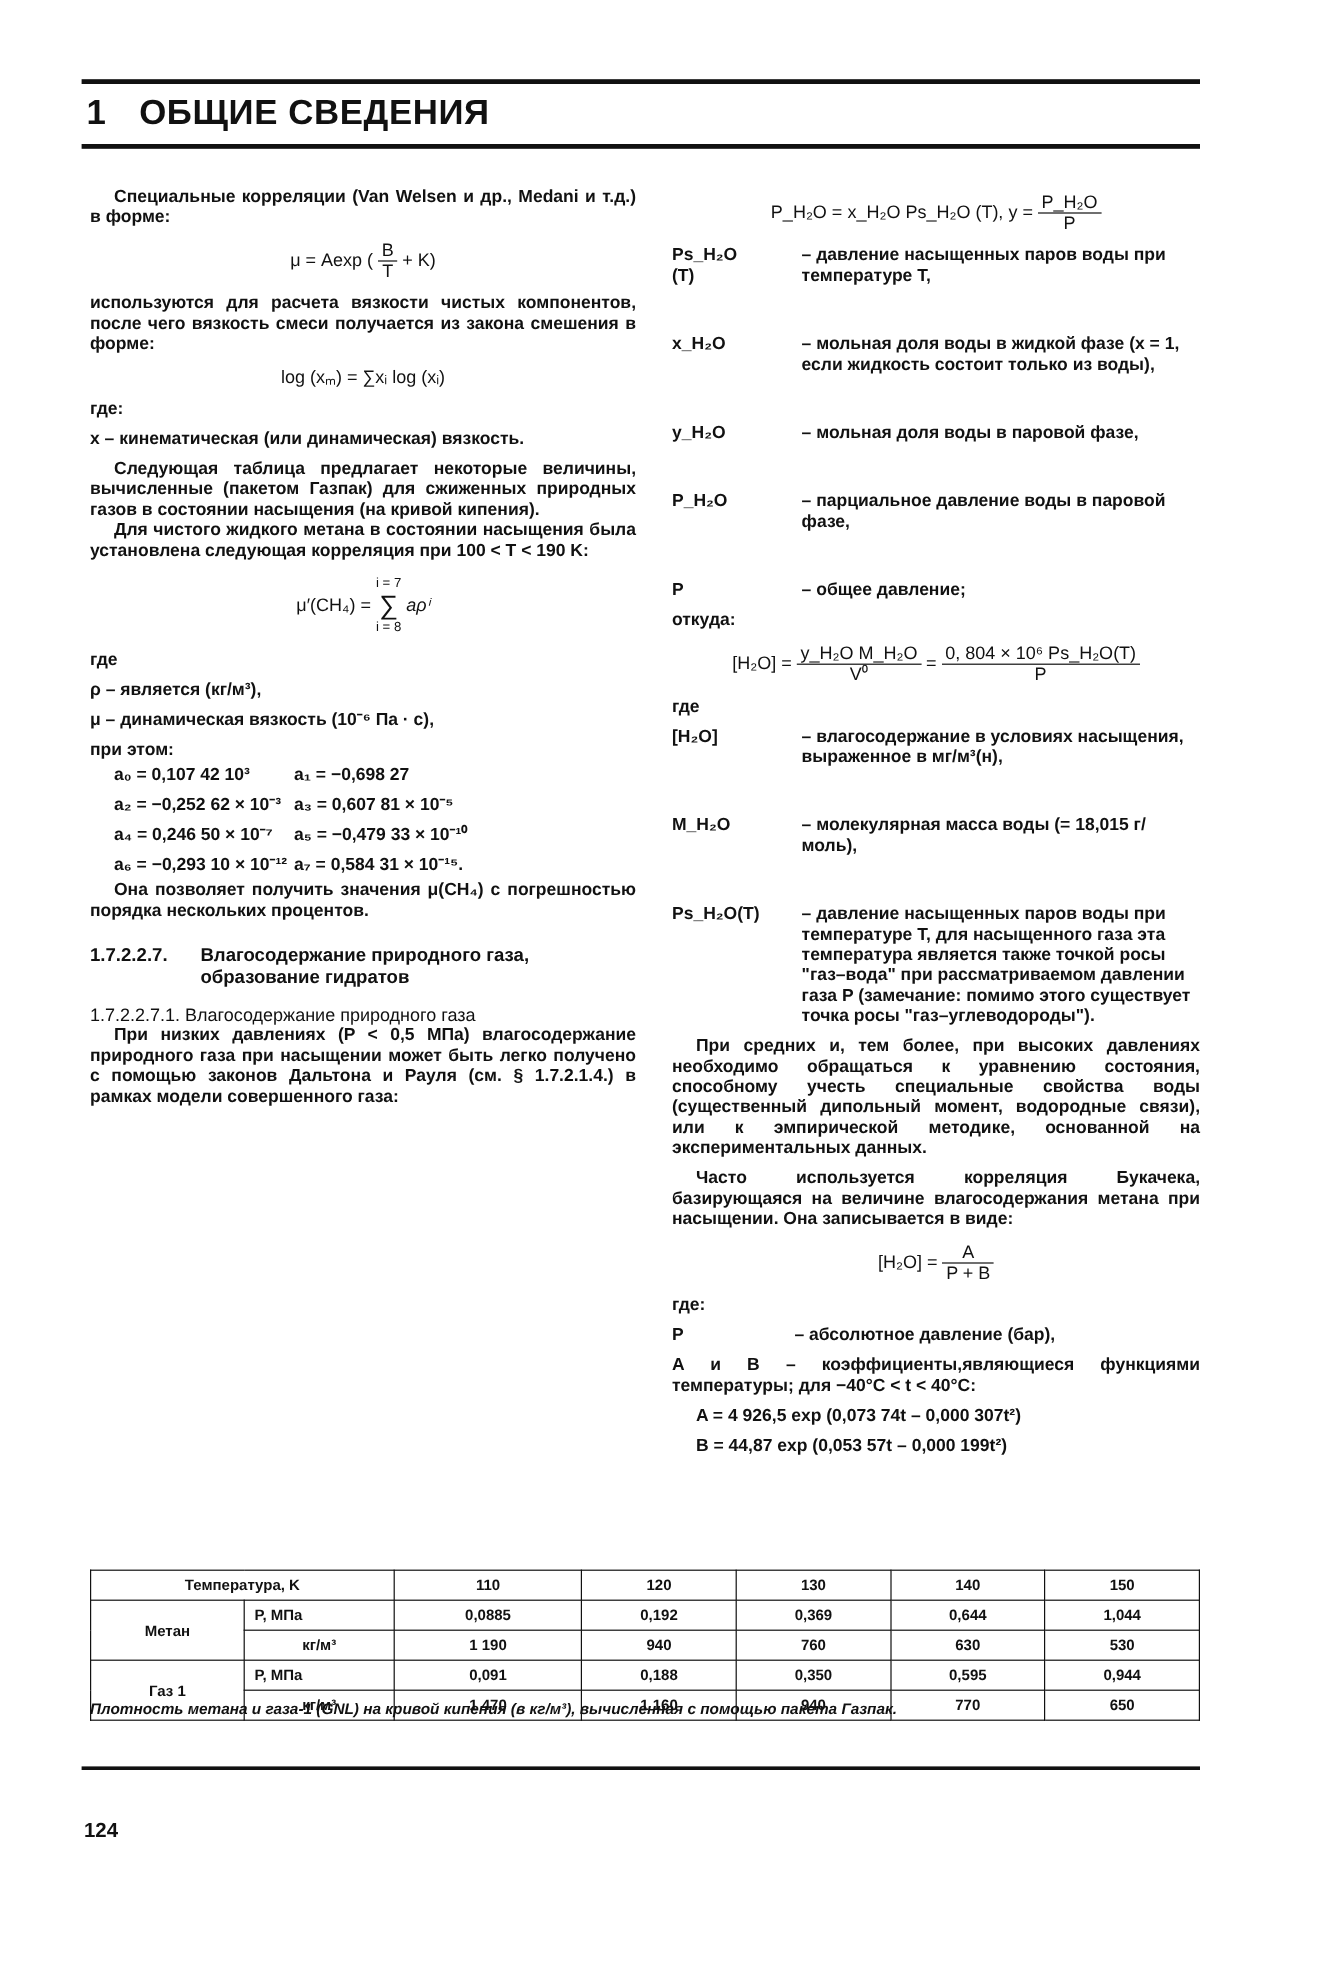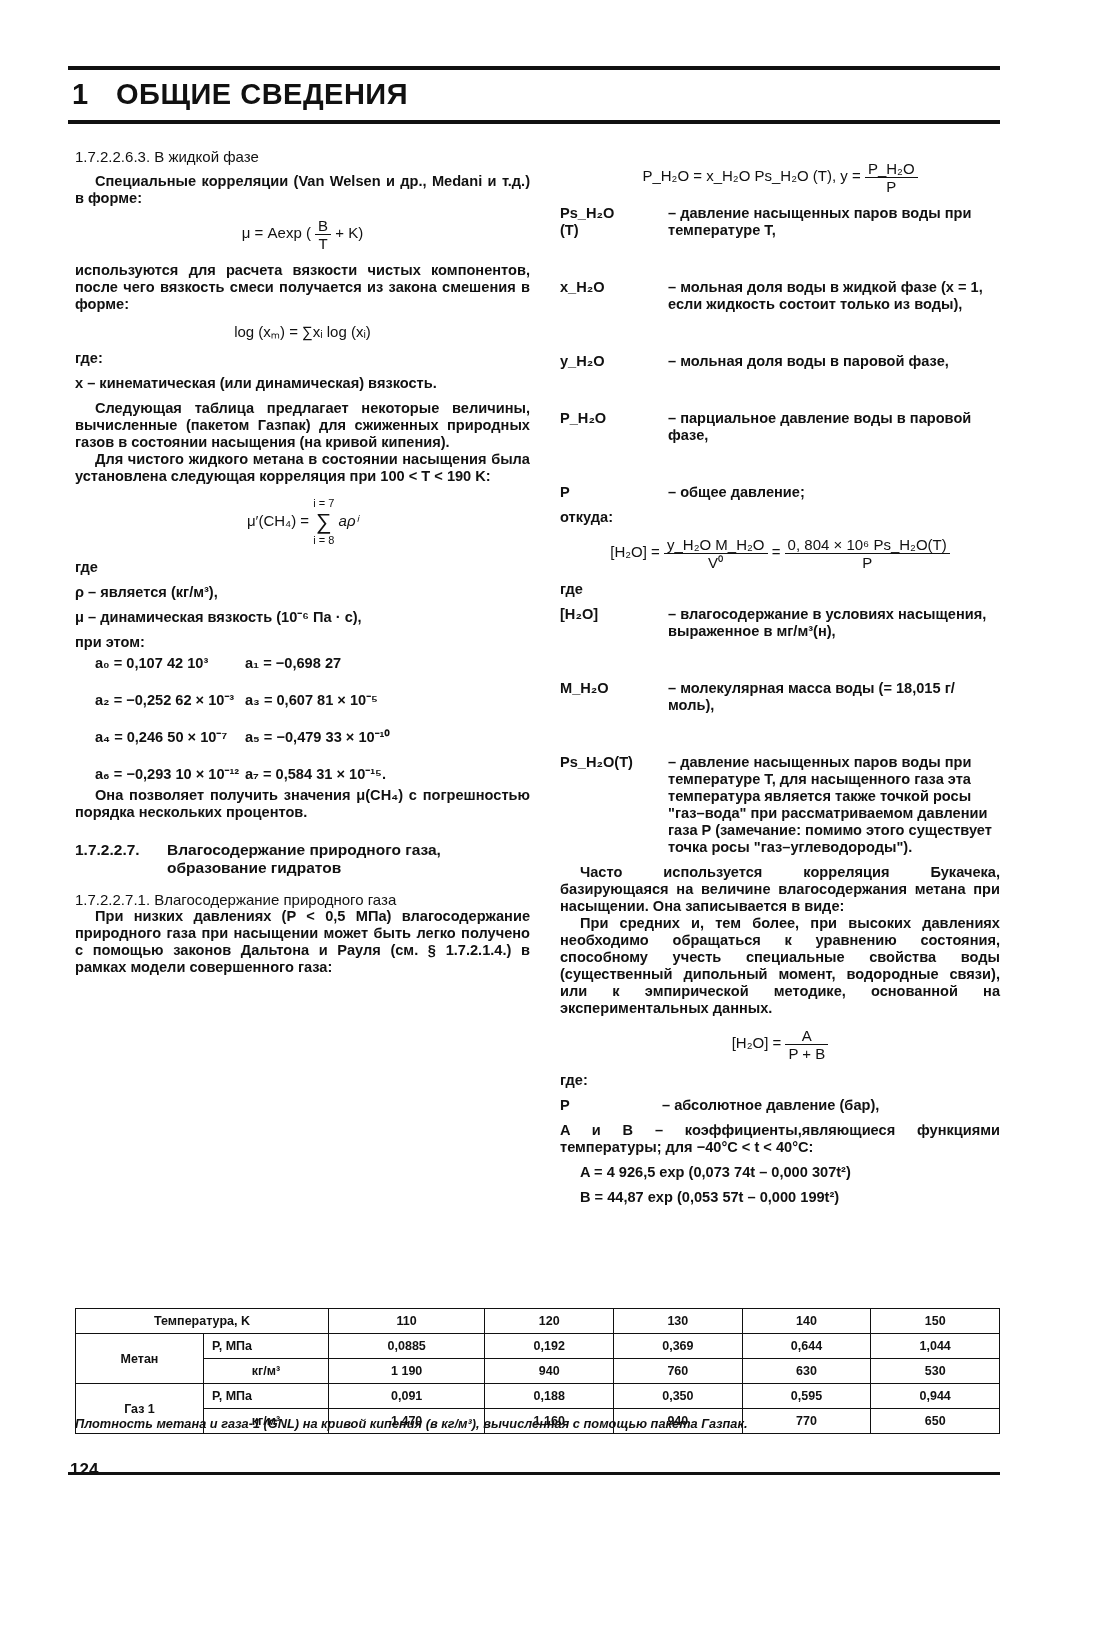--- a/index.html
+++ b/index.html
@@ -20,41 +20,40 @@
   .sub { font-weight:normal; font-size:15px; margin:0 0 8px 0; }
   .h2 { font-weight:bold; font-size:15.5px; line-height:18px; margin:20px 0 14px 0; display:flex; }
   .h2 .n { width:92px; flex:none; }
   .formula { text-align:center; margin:10px 0; font-weight:normal; font-size:15px; }
   .frac { display:inline-block; vertical-align:middle; text-align:center; }
   .frac .top { display:block; border-bottom:1px solid #111; padding:0 3px; }
   .frac .bot { display:block; padding:0 3px; }
   .defs { display:grid; grid-template-columns:68px 1fr; column-gap:2px; row-gap:6px; margin:8px 0;gap:40px; }
   .defs.wide { grid-template-columns:62px 1fr; }
   .it { font-style:italic; }
-  .coeffs { margin:4px 0 4px 20px; display:grid; grid-template-columns:150px 1fr; row-gap:20px; font-weight:bold; }
+  .coeffs { margin:4px 0 4px 20px; display:grid; grid-template-columns:150px 1fr; row-gap:8px; font-weight:bold; }
   .note { font-style:italic; margin:8px 0 8px 20px; }
   table.data { position:absolute; left:75px; top:1308px; width:925px; border-collapse:collapse;
                font-size:12.5px; font-weight:bold; }
   table.data td { border:1.6px solid #111; text-align:center; height:24px; padding:0; }
   table.data td.lbl { text-align:left; padding-left:8px; }
   table.data td.unit { text-align:center; }
   .caption { position:absolute; left:75px; top:1416px; font-size:12.8px; font-style:italic; font-weight:bold; }
-  .pagenum { position:absolute; left:70px; top:1460px; font-size:17px; font-weight:bold; }
+  .pagenum { position:absolute; left:70px; top:1516px; font-size:17px; font-weight:bold; }
 </style>
 </head>
 <body>
 
 <div class="rule rule-top"></div>
 <div class="chapter">
   <span class="num">1</span><span>ОБЩИЕ СВЕДЕНИЯ</span>
 </div>
 <div class="rule rule-mid"></div>
 
 <div class="col col-left">
-  <p class="sub">1.7.2.2.6.3.  В жидкой фазе</p>
   <p class="ind sp">Специальные корреляции (Van Welsen и др., Medani и т.д.) в форме:</p>
   <div class="formula">
     <span>μ = Aexp (</span>
     <span class="frac"><span class="top">B</span><span class="bot">T</span></span>
     <span>+ K)</span>
   </div>
   <p>используются для расчета вязкости чистых компонентов, после чего вязкость смеси получается из закона смешения в форме:</p>
   <div class="formula">log (xₘ) = ∑xᵢ log (xᵢ)</div>
   <p>где:</p>
   <p class="sp">x – кинематическая (или динамическая) вязкость.</p>
@@ -114,22 +113,22 @@
   </div>
   <p>где</p>
   <div class="defs">
     <span>[H₂O]</span>
       <span>– влагосодержание в условиях насыщения, выраженное в мг/м³(н),</span>
     <span>M_H₂O</span>
       <span>– молекулярная масса воды (= 18,015 г/моль),</span>
     <span>Ps_H₂O(T)</span>
       <span>– давление насыщенных паров воды при температуре T, для насыщенного газа эта температура является также точкой росы "газ–вода" при рассматриваемом давлении газа P (замечание: помимо этого существует точка росы "газ–углеводороды").</span>
   </div>
+  <p class="ind">При средних и, тем более, при высоких давлениях необходимо обращаться к уравнению состояния, способному учесть специальные свойства воды (существенный дипольный момент, водородные связи), или к эмпирической методике, основанной на экспериментальных данных.</p>
   <p class="ind sp">Часто используется корреляция Букачека, базирующаяся на величине влагосодержания метана при насыщении. Она записывается в виде:</p>
-  <p class="ind">При средних и, тем более, при высоких давлениях необходимо обращаться к уравнению состояния, способному учесть специальные свойства воды (существенный дипольный момент, водородные связи), или к эмпирической методике, основанной на экспериментальных данных.</p>
   <div class="formula">
     <span>[H₂O] =</span>
     <span class="frac"><span class="top">A</span><span class="bot">P + B</span></span>
   </div>
   <p>где:</p>
   <div class="defs wide">
     <span>P</span>
       <span>– абсолютное давление (бар),</span>
   </div>
   <p>A и B – коэффициенты,являющиеся функциями температуры; для −40°C &lt; t &lt; 40°C:</p>

